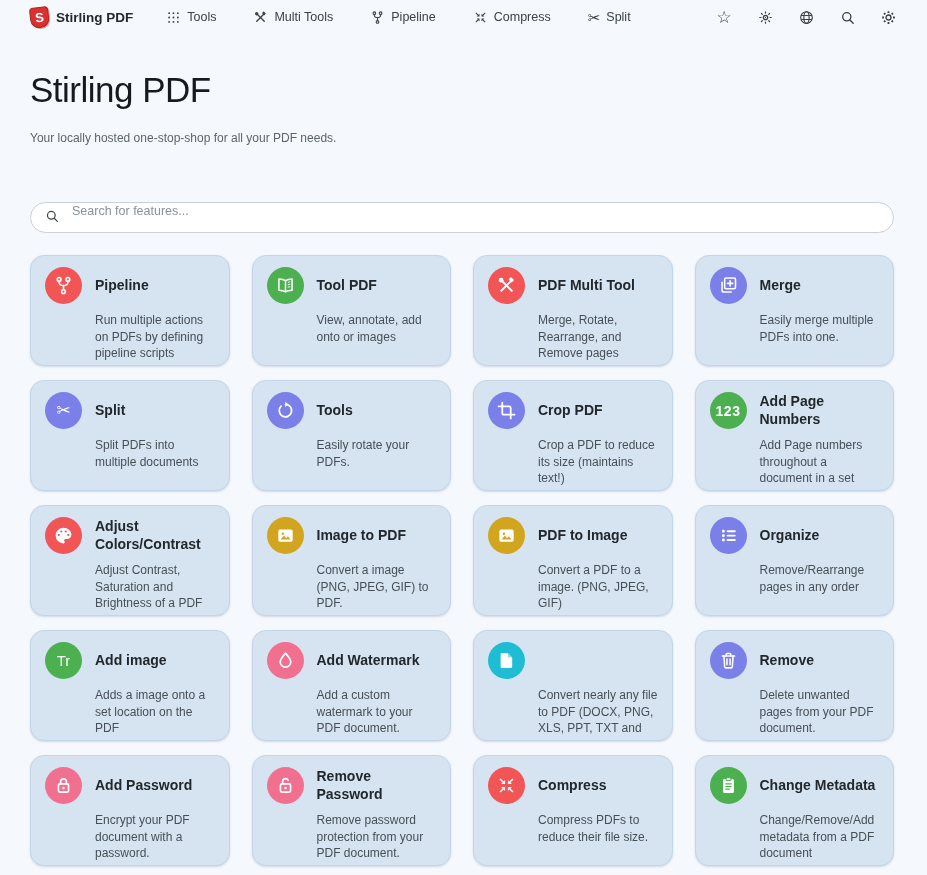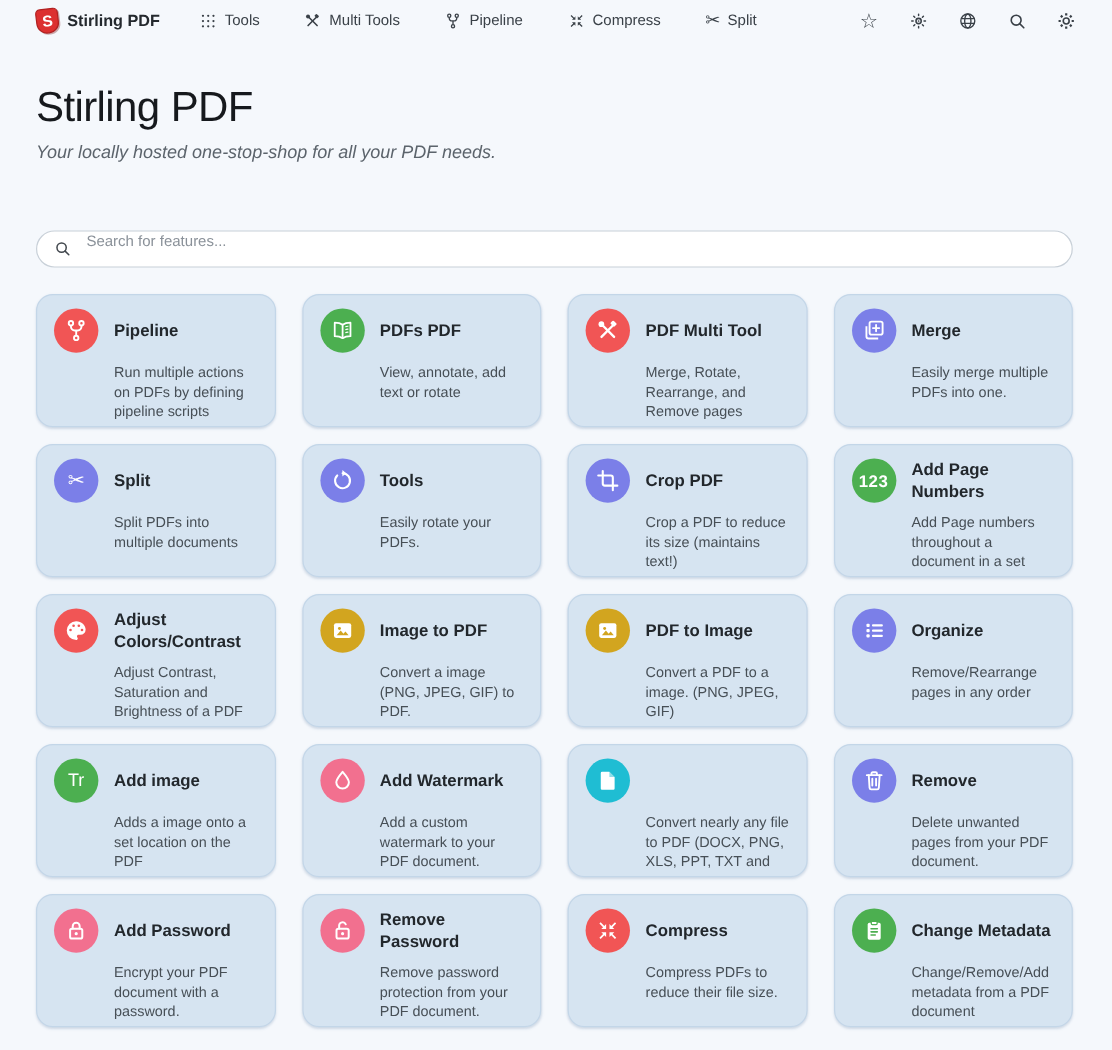--- a/index.html
+++ b/index.html
@@ -28,21 +28,21 @@
   .nav-label { font-size:12.5px; }
   .nav-ic { display:flex; color:#3a4148; }
   .nav-ic svg { width:15px; height:15px; display:block; }
   .nav-actions { margin-left:auto; display:flex; align-items:center; gap:23px; }
   .action { display:flex; align-items:center; justify-content:center; width:18px; height:18px; color:#3a4148; cursor:pointer; background:none; border:none; }
   .action svg { width:17px; height:17px; display:block; }
   .glyph { font-size:15px; line-height:1; }
   
   .hero { padding:0 30px; }
   .hero h1 { margin-top:36px; font-size:35px; font-weight:500; letter-spacing:-0.5px; color:#16191d; }
-  .hero p { margin-top:9px; font-size:15px; color:#5c646c;font-style:italic; }
+  .hero p { margin-top:21px; font-size:12px; color:#5c646c; }
   
   .search-wrap { position:relative; margin:56px 33px 0 30px; }
   .search-input {
     width:100%; height:31px; border-radius:16px;
     border:1px solid #c8d0d8; background:#fff;
     padding:0 14px 13px 41px; font-size:12.5px; color:#444;
     font-family:"Liberation Sans", sans-serif; outline:none;
   }
   .search-input::placeholder { color:#8a9199; }
   .search-ic { position:absolute; left:14px; top:7px; color:#41474d; }
@@ -234,23 +234,23 @@
        <div class="card-head">
          <div class="card-icon" style="background:#4caf50;--c:#4caf50">
           <svg viewBox="0 0 24 24">
             <g fill="none" stroke="currentColor" stroke-width="1.7" stroke-linejoin="round">
               <path d="M12 6.4C10 5 7.8 4.5 4.5 4.5v12.8c3.3 0 5.5.5 7.5 1.9 2-1.4 4.2-1.9 7.5-1.9V4.5c-3.3 0-5.5.5-7.5 1.9z"></path>
               <path d="M12 6.4v12.8"></path>
               <path d="M14.6 8.4c1.2-.4 2.3-.5 2.9-.6M14.6 11.2c1.2-.4 2.3-.5 2.9-.6M14.6 14c1.2-.4 2.3-.5 2.9-.6" stroke-width="1.1"></path>
             </g>
           </svg>
         </div>
-         <div class="card-title">PDFs PDF</div>
-       </div>
-       <div class="card-desc">View, annotate, add text or rotate</div>
+         <div class="card-title">Tool PDF</div>
+       </div>
+       <div class="card-desc">View, annotate, add onto or images</div>
      </div>
     <div class="card">
        <div class="card-head">
          <div class="card-icon" style="background:#f15555;--c:#f15555">
           <svg viewBox="0 0 24 24">
             <g stroke="currentColor" stroke-width="2.2" stroke-linecap="round" fill="none">
               <path d="M6 6l12 12"></path>
               <path d="M18 6 6 18"></path>
             </g>
             <circle cx="5.9" cy="5.9" r="2.7" fill="currentColor"></circle>

